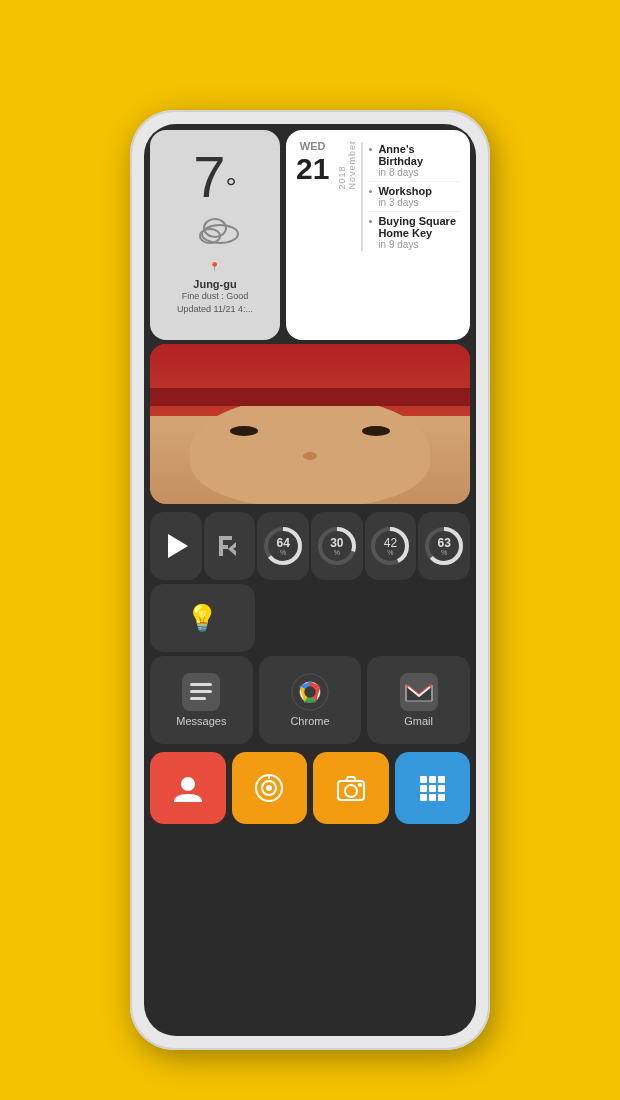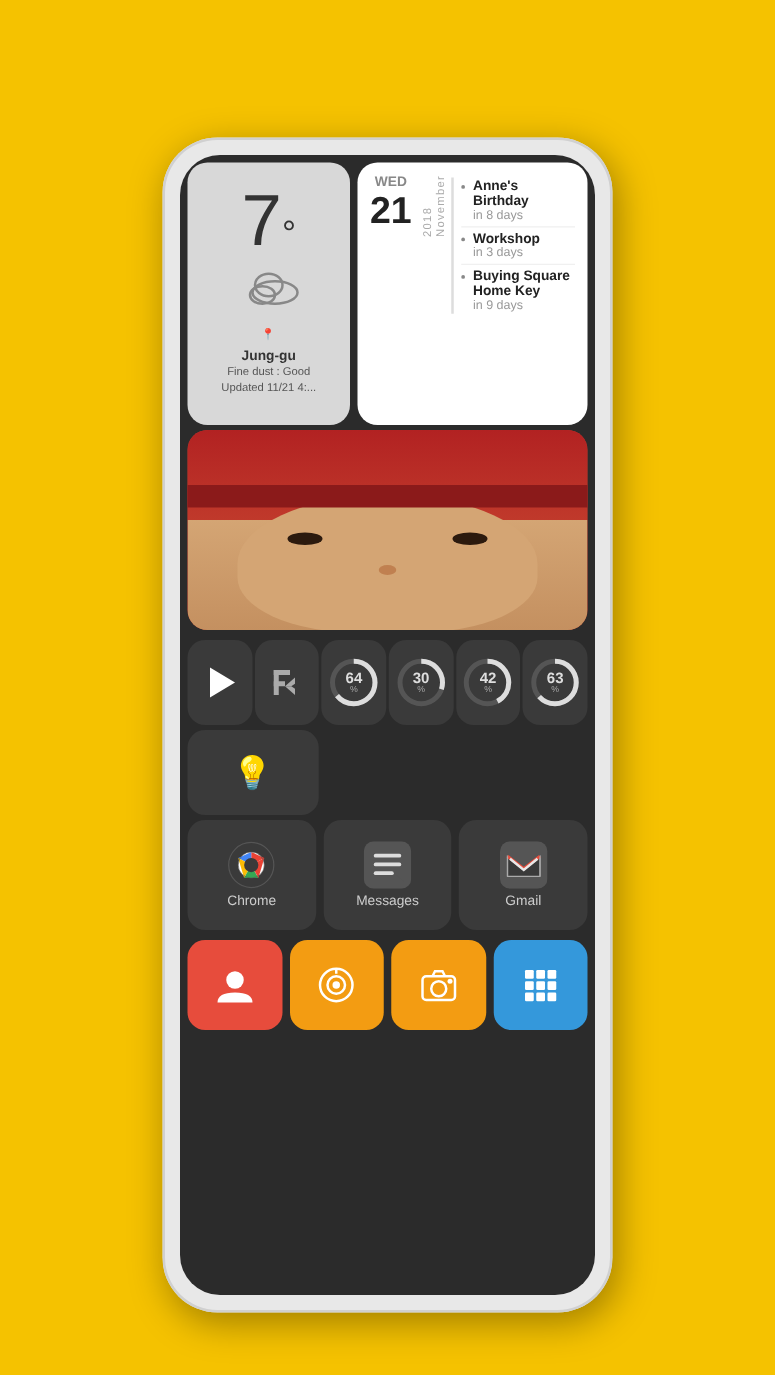--- a/index.html
+++ b/index.html
@@ -394,21 +394,21 @@
       <div style="font-size:12px;font-weight:700;color:#ddd;">30</div>
       <div style="font-size:7px;color:#aaa;">%</div>
     </div>
   </div>
   <div style="background:#3a3a3a;border-radius:14px;height:68px;display:flex;flex-direction:column;align-items:center;justify-content:center;position:relative;">
     <svg width="44" height="44" viewBox="0 0 44 44" style="transform:rotate(-90deg)">
       <circle cx="22" cy="22" r="17" fill="none" stroke="#555" stroke-width="4"></circle>
       <circle cx="22" cy="22" r="17" fill="none" stroke="#ddd" stroke-width="4" stroke-dasharray="44.86194309326224 61.952207128790725"></circle>
     </svg>
     <div style="position:absolute;top:50%;left:50%;transform:translate(-50%,-50%);text-align:center;line-height:1;">
-      <div style="font-size:12px;font-weight:700;color:#ddd;">42</div>
+      <div style="font-size:12px;font-weight:400;color:#ddd;">42</div>
       <div style="font-size:7px;color:#aaa;">%</div>
     </div>
   </div>
   <div style="background:#3a3a3a;border-radius:14px;height:68px;display:flex;flex-direction:column;align-items:center;justify-content:center;position:relative;">
     <svg width="44" height="44" viewBox="0 0 44 44" style="transform:rotate(-90deg)">
       <circle cx="22" cy="22" r="17" fill="none" stroke="#555" stroke-width="4"></circle>
       <circle cx="22" cy="22" r="17" fill="none" stroke="#ddd" stroke-width="4" stroke-dasharray="67.29291463989337 39.5212355821596"></circle>
     </svg>
     <div style="position:absolute;top:50%;left:50%;transform:translate(-50%,-50%);text-align:center;line-height:1;">
       <div style="font-size:12px;font-weight:700;color:#ddd;">63</div>
@@ -416,46 +416,46 @@
     </div>
   </div>
 </div>
           <div style="padding: 4px 6px 0px; display: grid; grid-template-columns: 2fr 4fr; gap: 6px;">
   <div style="background:#3a3a3a;border-radius:14px;height:68px;display:flex;align-items:center;justify-content:center;">
     <span style="font-size:26px;color:#ccc;">💡</span>
   </div>
   <div style="height:68px;"></div>
 </div>
           <div class="main-apps-row" style="margin-top:4px;">
+
+          <div class="main-app-cell">
+            <svg width="38" height="38" viewBox="0 0 38 38">
+              <rect width="38" height="38" rx="8" fill="#555"></rect>
+              <rect x="8" y="10" width="22" height="3" rx="1.5" fill="#ddd"></rect>
+              <rect x="8" y="17" width="22" height="3" rx="1.5" fill="#ddd"></rect>
+              <rect x="8" y="24" width="16" height="3" rx="1.5" fill="#ddd"></rect>
+              <polygon points="26,27 32,32 32,27" fill="#555"></polygon>
+            </svg>
+            <span class="main-app-label">Messages</span>
+          </div>
 
           <div class="main-app-cell">
             <svg class="chrome-svg" viewBox="0 0 40 40">
               <circle cx="20" cy="20" r="19" fill="#3a3a3a" stroke="#555" stroke-width="1"></circle>
               <circle cx="20" cy="20" r="11" fill="white"></circle>
               <path d="M20 9 L20 20 L31 14 Z" fill="#EA4335"></path>
               <path d="M20 9 L9 14 L20 20 Z" fill="#4285F4"></path>
               <path d="M9 14 L20 20 L14 31 Z" fill="#FBBC05"></path>
               <path d="M14 31 L20 20 L26 31 Z" fill="#34A853"></path>
               <path d="M26 31 L20 20 L31 14 Z" fill="#EA4335"></path>
               <circle cx="20" cy="20" r="6" fill="#3a3a3a"></circle>
 
               <circle cx="20" cy="20" r="11" fill="none" stroke="#555" stroke-width="0.5"></circle>
             </svg>
             <span class="main-app-label">Chrome</span>
-          </div>
-
-          <div class="main-app-cell">
-            <svg width="38" height="38" viewBox="0 0 38 38">
-              <rect width="38" height="38" rx="8" fill="#555"></rect>
-              <rect x="8" y="10" width="22" height="3" rx="1.5" fill="#ddd"></rect>
-              <rect x="8" y="17" width="22" height="3" rx="1.5" fill="#ddd"></rect>
-              <rect x="8" y="24" width="16" height="3" rx="1.5" fill="#ddd"></rect>
-              <polygon points="26,27 32,32 32,27" fill="#555"></polygon>
-            </svg>
-            <span class="main-app-label">Messages</span>
           </div>
 
           <div class="main-app-cell">
             <svg width="38" height="38" viewBox="0 0 38 38">
               <rect width="38" height="38" rx="8" fill="#555"></rect>
               <path d="M6 12 L19 22 L32 12 L32 28 L6 28 Z" fill="#3a3a3a" stroke="#aaa" stroke-width="1"></path>
               <path d="M6 12 L19 22 L32 12" fill="none" stroke="#e74c3c" stroke-width="2.5"></path>
               <line x1="6" y1="12" x2="6" y2="28" stroke="#aaa" stroke-width="1"></line>
               <line x1="32" y1="12" x2="32" y2="28" stroke="#aaa" stroke-width="1"></line>
 

